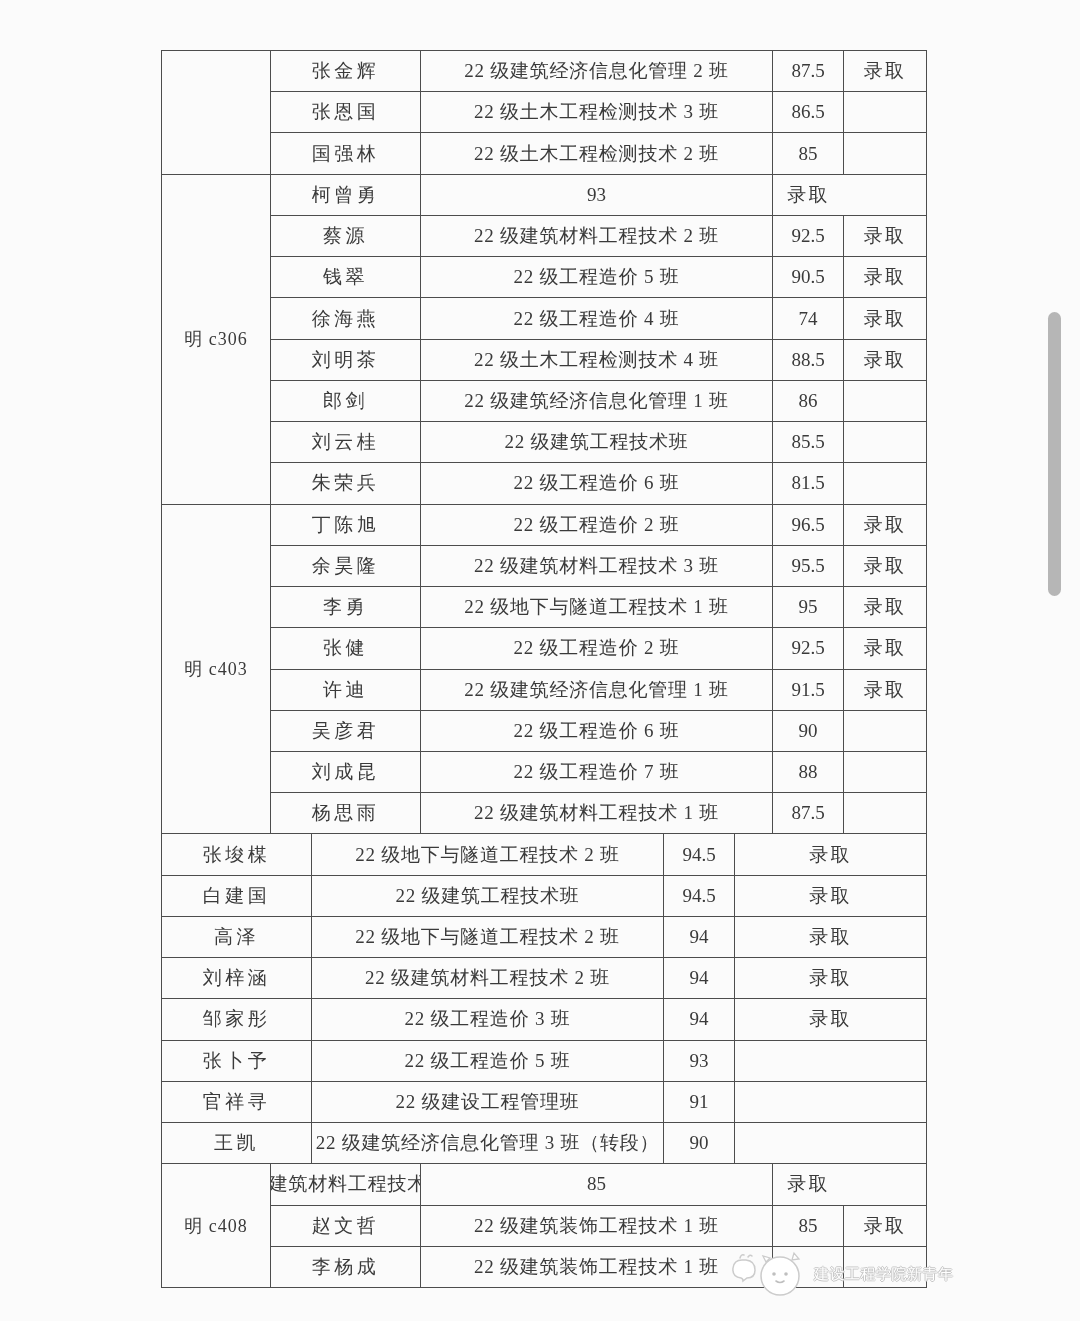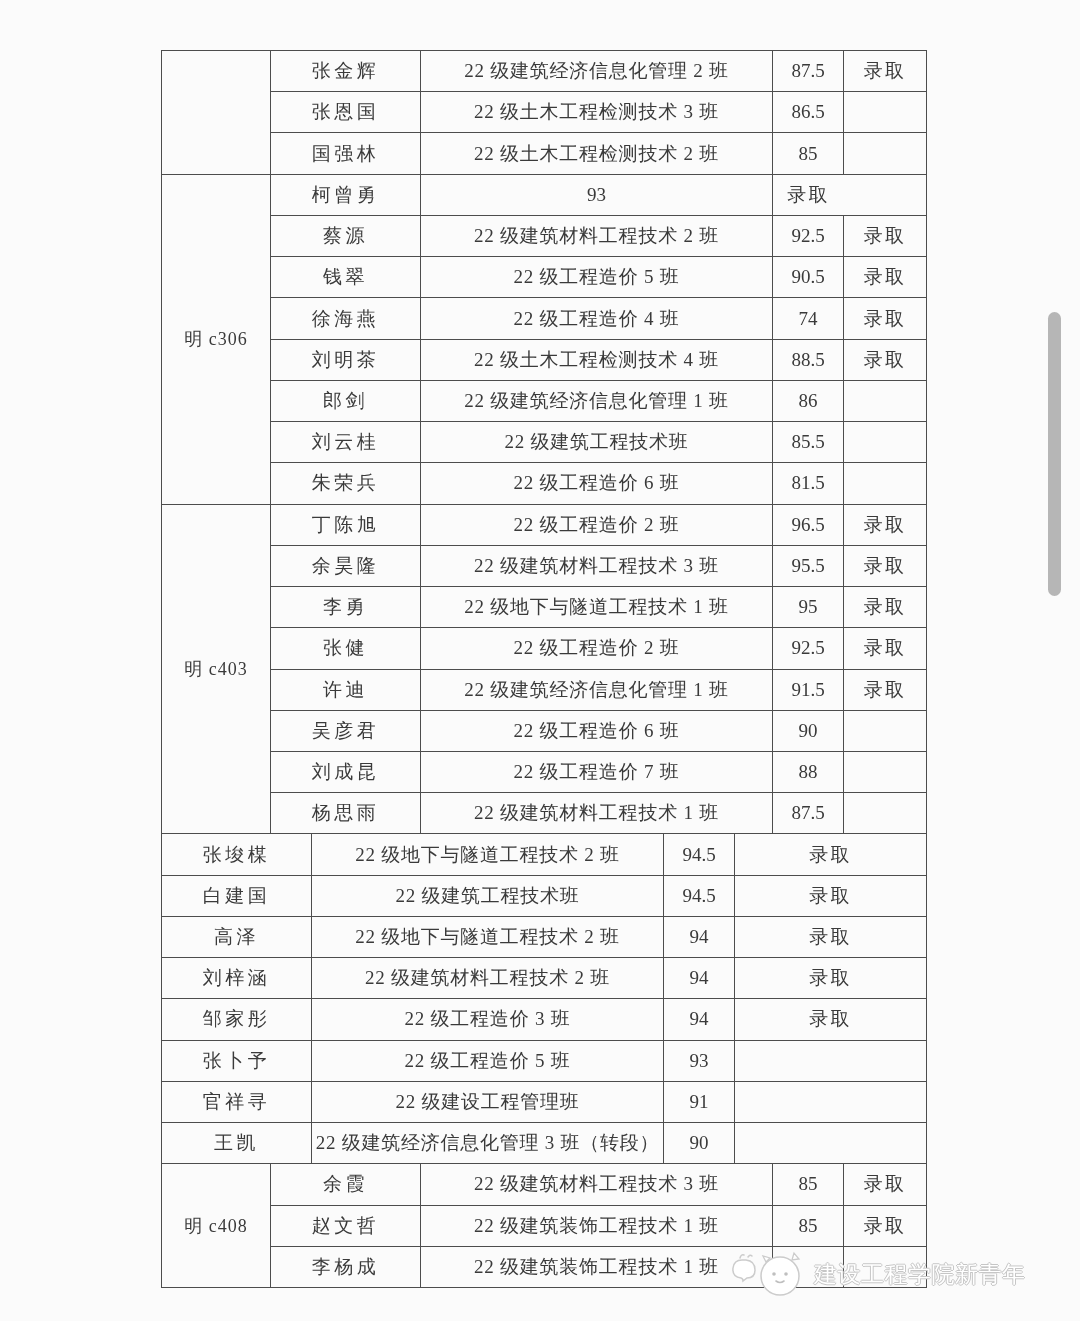--- a/index.html
+++ b/index.html
@@ -47,21 +47,21 @@
     position:absolute;right:10px;top:312px;width:13px;height:284px;
     border-radius:7px;background:#b6b6b6;
   }
   
   .watermark{
     position:absolute;left:728px;top:1250px;height:48px;
     display:flex;align-items:center;z-index:5;
   }
   .mascot{width:86px;height:48px;flex:0 0 auto;}
   .watermark-text{
-    font-size:23px;line-height:48px;letter-spacing:0.5px;
+    font-size:15px;line-height:48px;letter-spacing:0.5px;
     color:#ffffff;font-family:"Liberation Sans","DejaVu Sans",sans-serif;
     text-shadow:1px 0 0 #c6c6c6,-1px 0 0 #c6c6c6,0 1px 0 #c6c6c6,0 -1px 0 #c6c6c6;
     white-space:nowrap;
   }
 </style>
 </head>
 <body>
 
 <div class="page">
 
@@ -243,21 +243,20 @@
             <div class="cell class-cell bordered">22 级建筑经济信息化管理 3 班（转段）</div>
             <div class="cell score-cell bordered">90</div>
             <div class="cell status-cell"></div>
           </div>
         </div>
       </div>
       <div class="group" style="flex-grow: 3;">
         <div class="room-cell">明 c408</div>
         <div class="group-rows">
           <div class="trow">
-            <div class="cell name-cell bordered">余霞</div>
             <div class="cell class-cell bordered">22 级建筑材料工程技术 3 班</div>
             <div class="cell score-cell bordered">85</div>
             <div class="cell status-cell">录取</div>
           </div>
           <div class="trow">
             <div class="cell name-cell bordered">赵文哲</div>
             <div class="cell class-cell bordered">22 级建筑装饰工程技术 1 班</div>
             <div class="cell score-cell bordered">85</div>
             <div class="cell status-cell">录取</div>
           </div>

